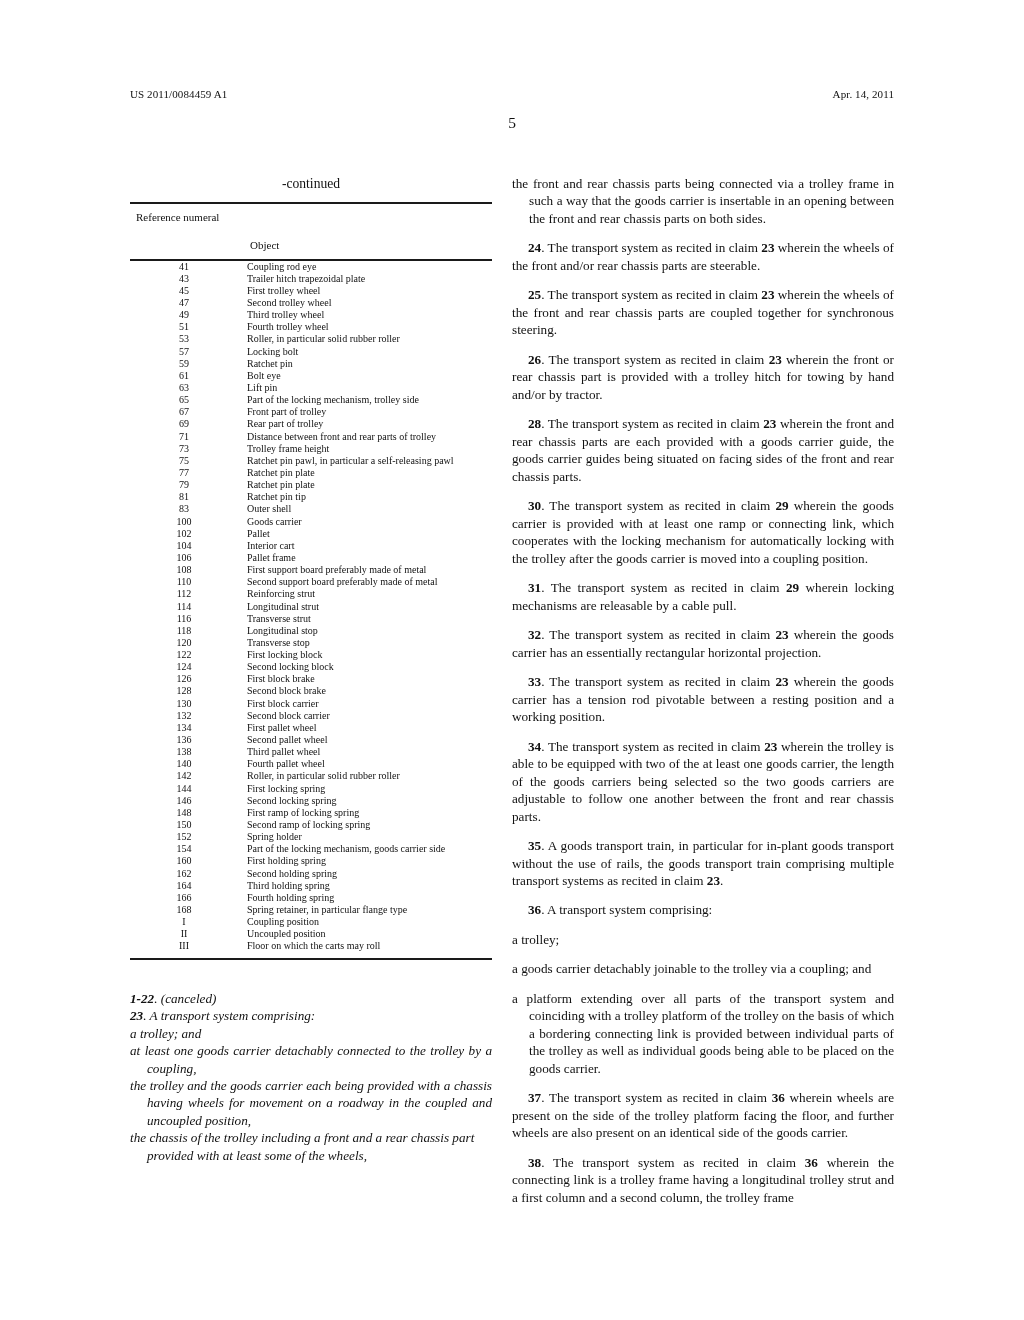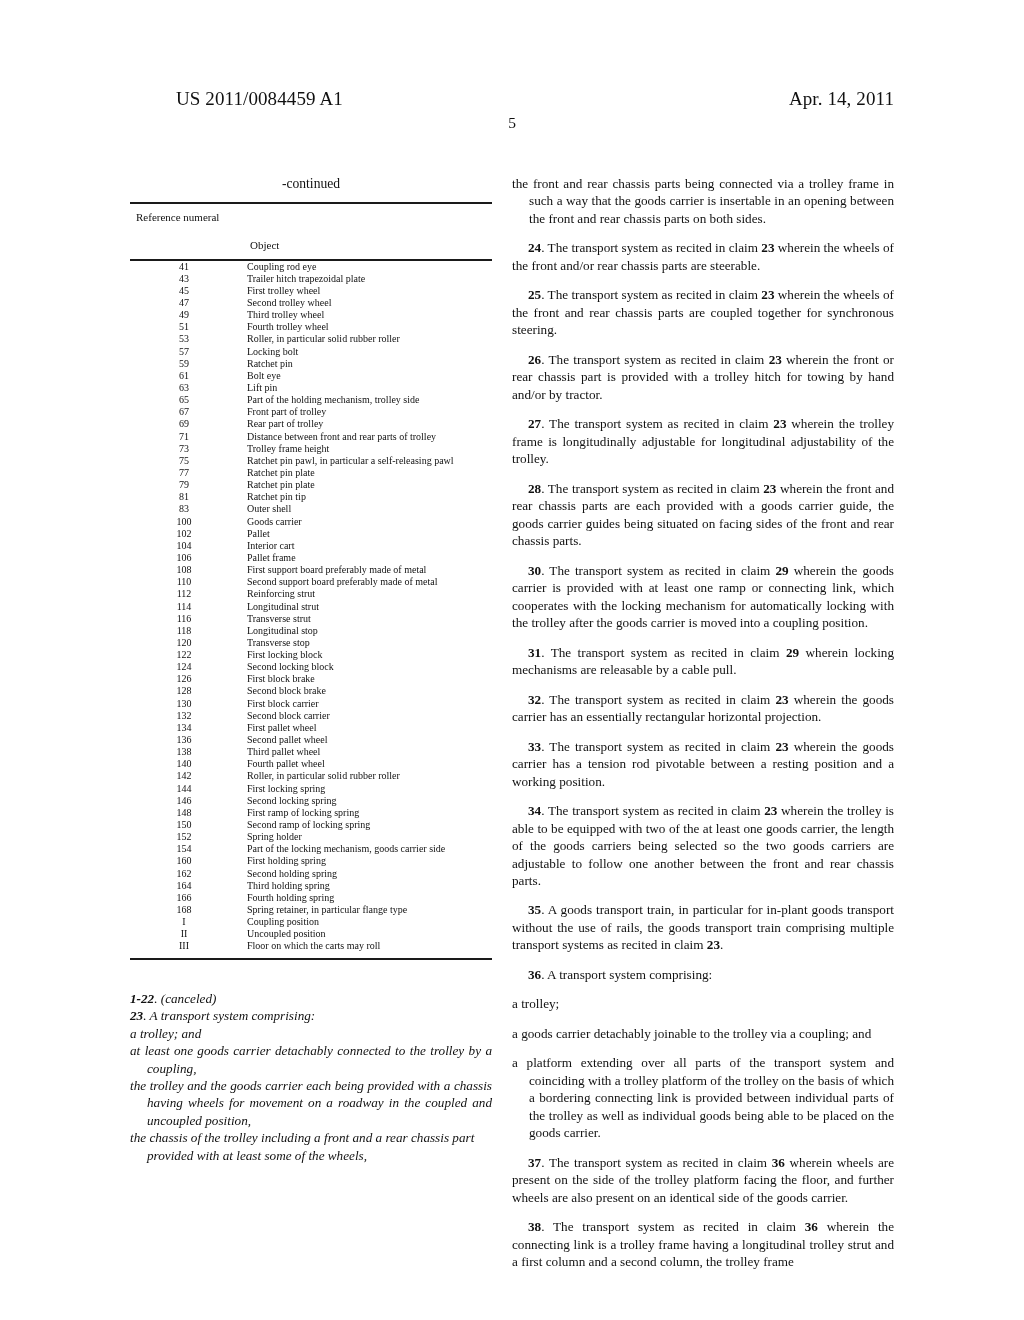--- a/index.html
+++ b/index.html
@@ -20,23 +20,22 @@
   
   .runhead {
     position: absolute;
     top: 88px;
     left: 130px;
     right: 130px;
     height: 22px;
     display: flex;
     justify-content: space-between;
     align-items: baseline;
-    font-size: 19px;
+    font-size: 11px;
     letter-spacing: 0.1px;
-    margin-left: 46px;
   }
   .runhead .pubno { white-space: nowrap; }
   .runhead .pubdate { white-space: nowrap; }
 
   .folio {
     position: absolute;
     top: 114px;
     left: 0;
     width: 1024px;
     text-align: center;
@@ -201,21 +200,21 @@
           <div class="trow">
             <span class="c-num">61</span>
             <span class="c-obj">Bolt eye</span>
           </div>
           <div class="trow">
             <span class="c-num">63</span>
             <span class="c-obj">Lift pin</span>
           </div>
           <div class="trow">
             <span class="c-num">65</span>
-            <span class="c-obj">Part of the holding mechanism, trolley side</span>
+            <span class="c-obj">Part of the locking mechanism, trolley side</span>
           </div>
           <div class="trow">
             <span class="c-num">67</span>
             <span class="c-obj">Front part of trolley</span>
           </div>
           <div class="trow">
             <span class="c-num">69</span>
             <span class="c-obj">Rear part of trolley</span>
           </div>
           <div class="trow">
@@ -407,21 +406,20 @@
   <div class="col col-right">
 
     <p class="claim-hang rt-block">the front and rear chassis parts being connected via a trolley frame in such a way that the goods carrier is insertable in an opening between the front and rear chassis parts on both sides.</p>
 
     <p class="claim-p rt-block"><b>24</b><span>. The transport system as recited in claim </span><b>23</b><span> wherein the wheels of the front and/or rear chassis parts are steerable.</span></p>
 
     <p class="claim-p rt-block"><b>25</b><span>. The transport system as recited in claim </span><b>23</b><span> wherein the wheels of the front and rear chassis parts are coupled together for synchronous steering.</span></p>
 
     <p class="claim-p rt-block"><b>26</b><span>. The transport system as recited in claim </span><b>23</b><span> wherein the front or rear chassis part is provided with a trolley hitch for towing by hand and/or by tractor.</span></p>
 
-    <p class="claim-p rt-block"><b>27</b><span>. The transport system as recited in claim </span><b>23</b><span> wherein the trolley frame is longitudinally adjustable for longitudinal adjustability of the trolley.</span></p>
 
     <p class="claim-p rt-block"><b>28</b><span>. The transport system as recited in claim </span><b>23</b><span> wherein the front and rear chassis parts are each provided with a goods carrier guide, the goods carrier guides being situated on facing sides of the front and rear chassis parts.</span></p>
 
 
     <p class="claim-p rt-block"><b>30</b><span>. The transport system as recited in claim </span><b>29</b><span> wherein the goods carrier is provided with at least one ramp or connecting link, which cooperates with the locking mechanism for automatically locking with the trolley after the goods carrier is moved into a coupling position.</span></p>
 
     <p class="claim-p rt-block"><b>31</b><span>. The transport system as recited in claim </span><b>29</b><span> wherein locking mechanisms are releasable by a cable pull.</span></p>
 
     <p class="claim-p rt-block"><b>32</b><span>. The transport system as recited in claim </span><b>23</b><span> wherein the goods carrier has an essentially rectangular horizontal projection.</span></p>
 

